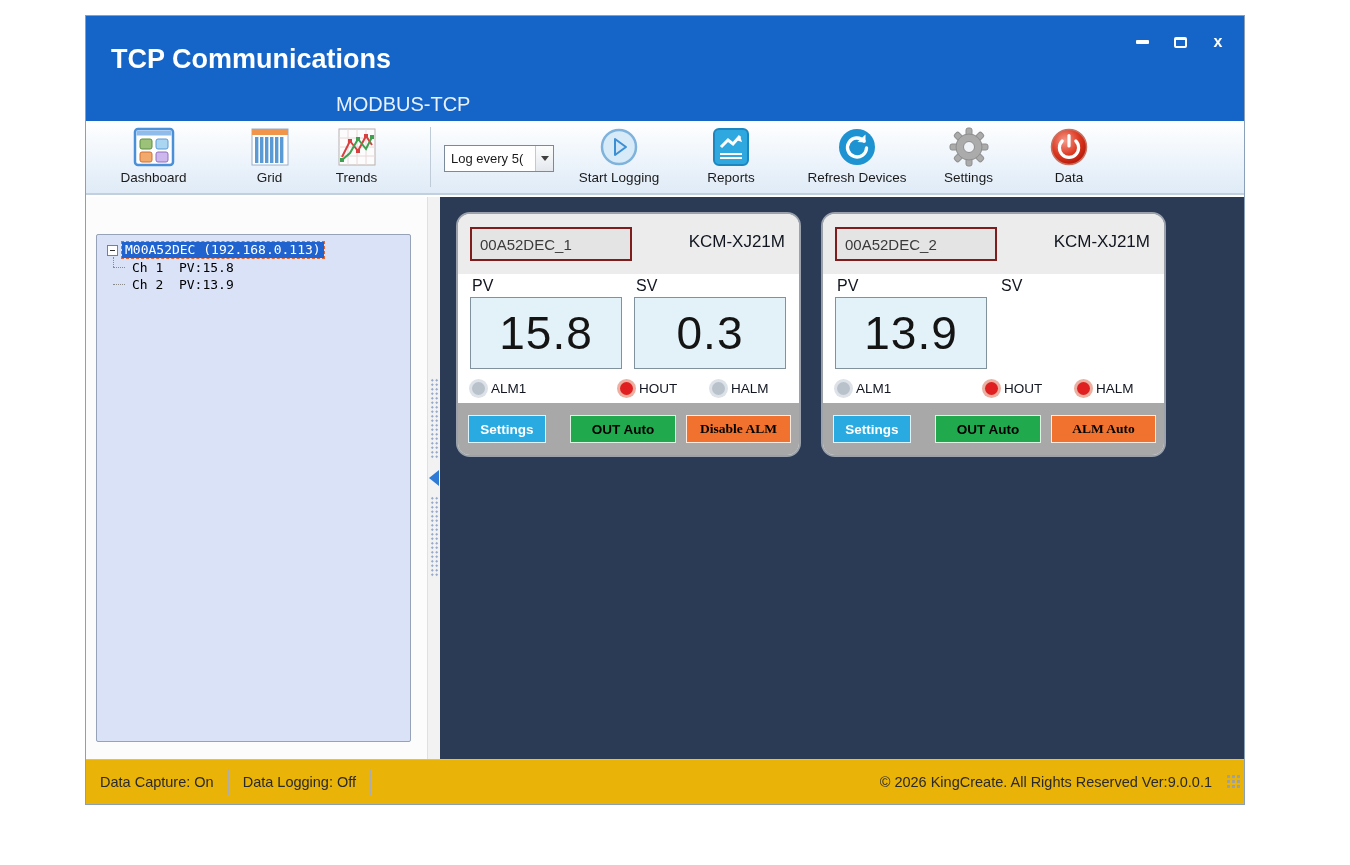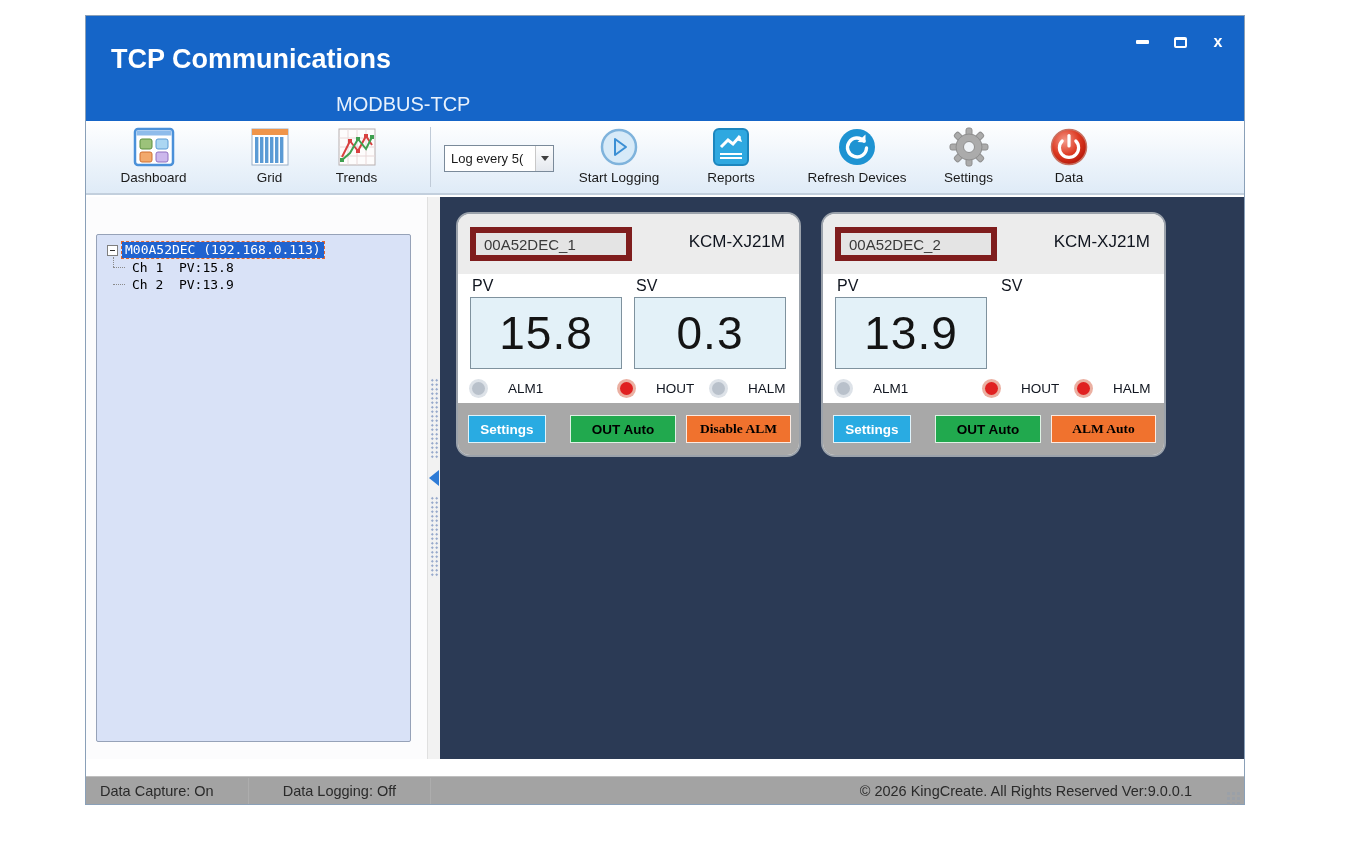--- a/index.html
+++ b/index.html
@@ -64,51 +64,51 @@
   .collapse-arrow { width:0; height:0; border-top:8px solid transparent; border-bottom:8px solid transparent;
                     border-right:10px solid #2E7BD6; cursor:pointer; }
 
   .main-area { position:absolute; left:354px; top:0; right:0; bottom:0; background:#2B3A55; }
 
   
   .card { position:absolute; top:15px; width:345px; height:245px; background:#fff;
           border:2px solid #9BA2AB; border-radius:14px; overflow:hidden; }
   .card-header { position:absolute; left:0; top:0; right:0; height:60px; background:#ECECEC; }
   .dev-name { position:absolute; left:12px; top:13px; width:162px; height:34px; background:#E4E4E4;
-              border:6px solid #7f1d1d; font-family:"Liberation Sans", sans-serif;
+              border:2px solid #7f1d1d; font-family:"Liberation Sans", sans-serif;
               font-size:15px; color:#3a3a3a; padding:0 8px; }
   .dev-model { position:absolute; right:14px; top:18px; font-size:17px; color:#10151f; }
   .card-body { position:absolute; left:0; top:60px; right:0; height:133px; background:#fff; }
   .gauge-label { position:absolute; top:3px; font-size:16px; color:#10151f; }
   .gauge-box { position:absolute; top:23px; width:152px; height:72px; background:#E3F1F8;
                border:1px solid #7F929E; display:flex; align-items:center; justify-content:center; }
   .gauge-value { font-size:46px; color:#141414; letter-spacing:1px; }
   .pv-label { left:14px; } .sv-label { left:178px; }
   .pv-box { left:12px; } .sv-box { left:176px; }
   .led-row { position:absolute; left:0; top:100px; right:0; height:30px; }
-  .led-group { position:absolute; top:7px; display:flex; align-items:center; gap:23px; }
+  .led-group { position:absolute; top:7px; display:flex; align-items:center; gap:6px; }
   .led { width:13px; height:13px; border-radius:50%; background:#B9C1CB;
          box-shadow:0 0 0 3px #DDE2E8; }
   .led.on { background:#E02020; box-shadow:0 0 0 3px #EBB0A2; }
   .led-label { font-size:13.5px; color:#10151f; }
   .lg-0 { left:14px; } .lg-1 { left:162px; } .lg-2 { left:254px; }
   .card-footer { position:absolute; left:0; bottom:0; right:0; height:52px; background:#A8A8A8; }
   .btn { position:absolute; top:12px; height:28px; border:1px solid rgba(255,255,255,.85);
          font-family:"Liberation Sans", sans-serif; font-size:13.5px; font-weight:bold;
          cursor:pointer; }
   .btn-blue   { background:#29ABE2; color:#fff; }
   .btn-green  { background:#21A94E; color:#000; }
   .btn-orange { background:#F0722E; color:#000; }
   .b-0 { left:10px;  width:78px; }
   .b-1 { left:112px; width:106px; }
   .b-2 { left:228px; width:105px;font-family:Liberation Serif, serif; }
 
   
-  .statusbar { position:absolute; left:0; right:0; bottom:0; height:28px; background:#a3a3a3;
-               border-top:1px solid #BFBFBF; display:flex; align-items:center; font-size:14.5px; color:#2a2a2a;gap:20px; }
+  .statusbar { position:absolute; left:0; right:0; bottom:0; height:45px; background:#eab308;
+               border-top:1px solid #BFBFBF; display:flex; align-items:center; font-size:14.5px; color:#2a2a2a; }
   .sb-cell { padding:0 14px; white-space:nowrap; }
   .sb-sep { width:1px; height:26px; background:#ADADAD; }
   .sb-spacer { flex:1; }
   .sb-right { padding-right:14px; white-space:nowrap; }
   .resize-grip { width:14px; height:14px; margin:14px 4px 0 0; align-self:flex-start;
                  background-image:radial-gradient(#9aa0a8 1.4px, transparent 1.5px);
                  background-size:5px 5px; cursor:nwse-resize; }
 </style>
 </head>
 <body>

